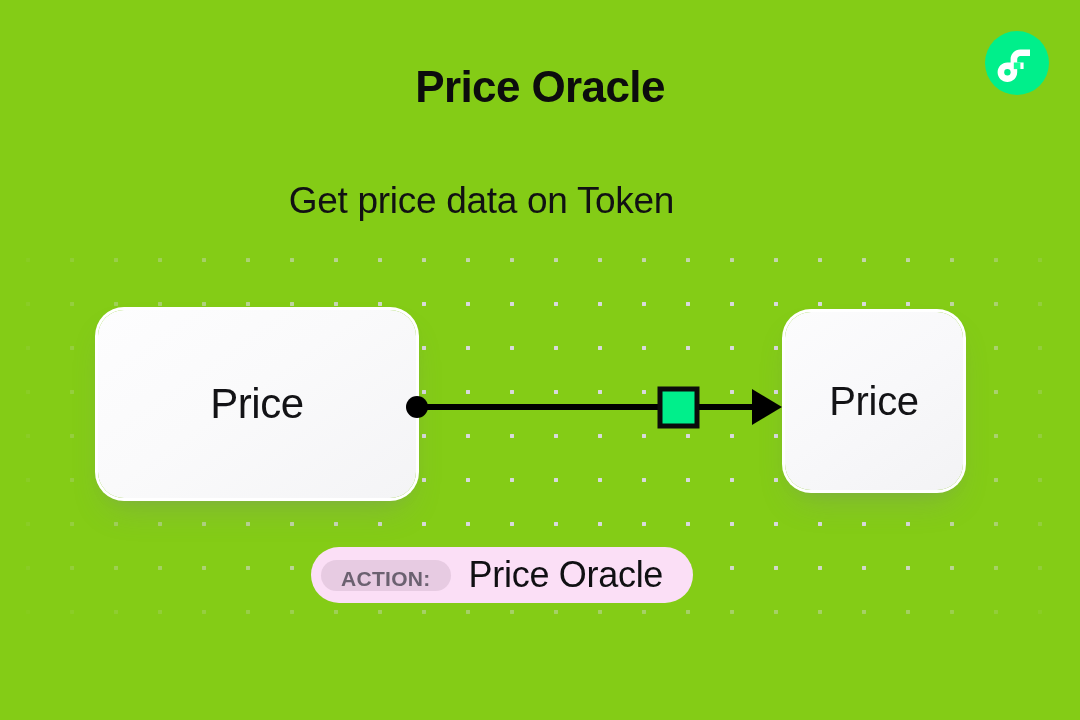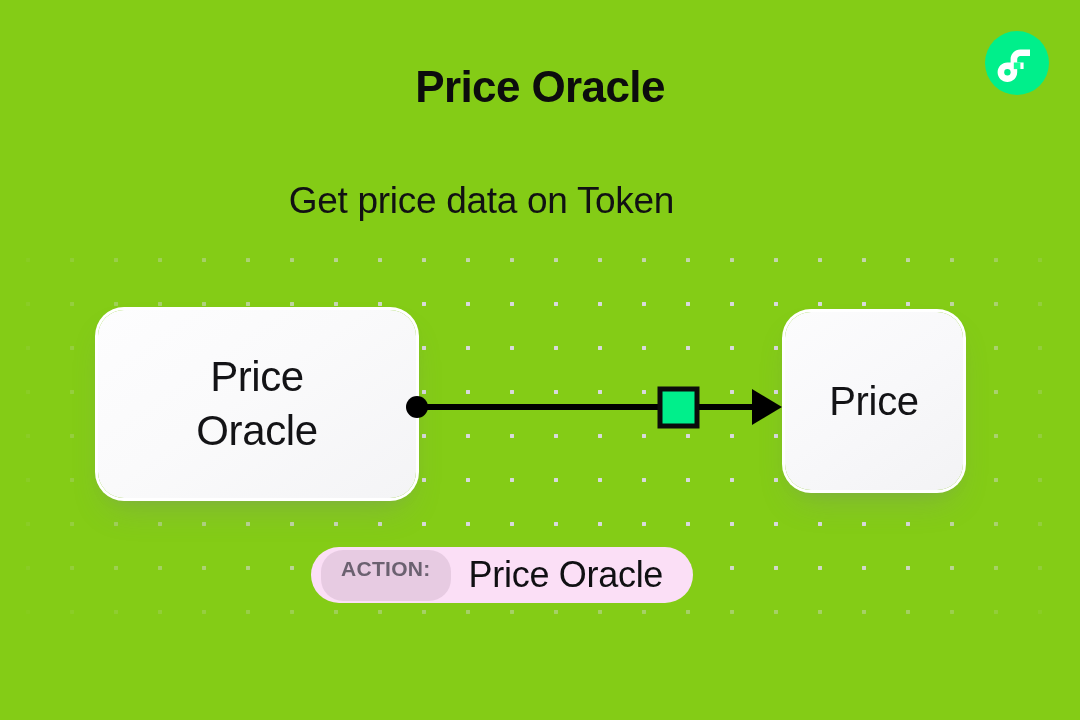--- a/index.html
+++ b/index.html
@@ -130,21 +130,21 @@
     border-radius: 28px;
     background: #fbdff6;
     display: flex;
     align-items: center;
     gap: 18px;
   }
   #action-badge-pill {
     background: #e7cbe2;
     color: #6b6170;
     border-radius: 22px;
-    padding: 7px 20px 20px;
+    padding: 7px 20px 0;
     font-size: 21px;
     font-weight: bold;
     letter-spacing: 0.3px;
   }
   #action-badge-value {
     font-size: 36px;
     color: #101013;
     letter-spacing: -0.3px;
     padding-right: 4px;
   }
@@ -164,21 +164,20 @@
       <circle cx="22.4" cy="41.3" r="3.2" fill="#00ef8b"></circle>
     </svg>
   </div>
 
   <div id="page-title">Price Oracle</div>
   <div id="page-subtitle">Get price data on Token</div>
 
   <div class="node-card" id="node-card-source">
     <div>
       <div>Price</div>
-      <div>Oracle</div>
     </div>
   </div>
 
   <div class="node-card" id="node-card-target">
     <div>Price</div>
   </div>
 
   <svg id="connector" viewBox="0 0 410 86">
     <line x1="27" y1="42" x2="286" y2="42" stroke="#000000" stroke-width="6"></line>
     <line x1="286" y1="42" x2="378" y2="42" stroke="#000000" stroke-width="6"></line>

